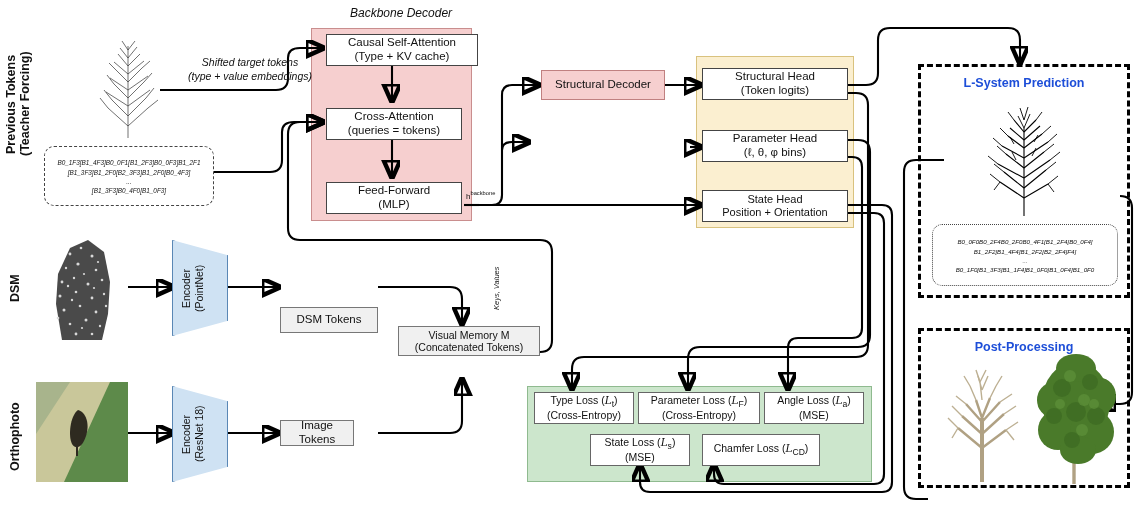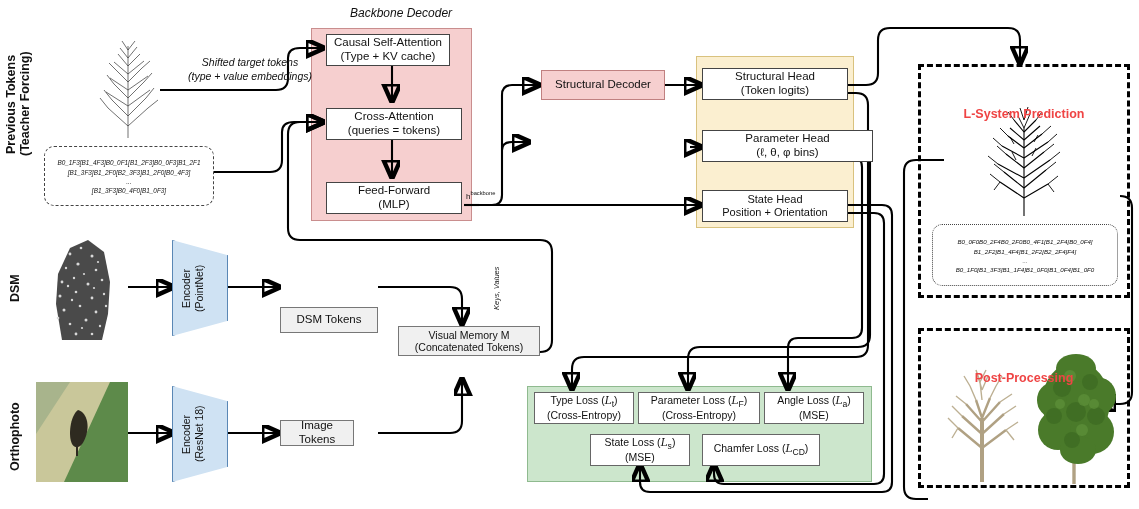--- a/index.html
+++ b/index.html
@@ -55,25 +55,24 @@
   .dashed-panel {
     position:absolute;
     border:3px dashed #000;
     background:#ffffff;
     z-index:3;
   }
   .panel-title {
     position:absolute;
     font-weight:bold;
     font-size:12.5px;
-    color:#ef4444;
+    color:#1d4ed8;
     z-index:8;
     white-space:nowrap;
     text-align:center;
-    margin-top:31px;
   }
 
   .dotted-tokens {
     position:absolute;
     border:1.6px dashed #444;
     border-radius:10px;
     background:#ffffff;
     z-index:7;
     display:flex; flex-direction:column;
     align-items:center; justify-content:center;
@@ -264,21 +263,21 @@
   <div class="dotted-tokens" style="left:44px; top:146px; width:170px; height:60px; font-size:6.4px;">
     <span>B0_1F3[B1_4F3]B0_0F1[B1_2F3]B0_0F3]B1_2F1</span>
     <span style="margin-top:3px;">[B1_3F3]B1_2F0[B2_3F3]B1_2F0[B0_4F3]</span>
     <span style="margin-top:2px;">...</span>
     <span style="margin-top:2px;">[B1_3F3]B0_4F0[B1_0F3]</span>
   </div>
 
   <div class="grp-label" style="left:350px; top:6px;">Backbone Decoder</div>
   <div class="grp grp-pink" style="left:311px; top:28px; width:161px; height:193px;"></div>
 
-  <div class="box box-white" style="left:326px; top:34px; width:124px; height:32px;">
+  <div class="box box-white" style="left:326px; top:34px; width:152px; height:32px;">
     <div>
       <span class="l1">Causal Self-Attention</span>
       <span class="l2">(Type + KV cache)</span>
     </div>
   </div>
 
   <div class="box box-white" style="left:326px; top:108px; width:136px; height:32px;">
     <div>
       <span class="l1">Cross-Attention</span>
       <span class="l2">(queries = tokens)</span>
@@ -303,21 +302,21 @@
 
   <div class="grp grp-yellow" style="left:696px; top:56px; width:158px; height:172px;"></div>
 
   <div class="box box-white" style="left:702px; top:68px; width:146px; height:32px;">
     <div>
       <span class="l1">Structural Head</span>
       <span class="l2">(Token logits)</span>
     </div>
   </div>
 
-  <div class="box box-white" style="left:702px; top:130px; width:171px; height:32px;">
+  <div class="box box-white" style="left:702px; top:130px; width:146px; height:32px;">
     <div>
       <span class="l1">Parameter Head</span>
       <span class="l2">(ℓ, θ, φ bins)</span>
     </div>
   </div>
 
   <div class="box box-white" style="left:702px; top:190px; width:146px; height:32px; font-size:11px;">
     <div>
       <span class="l1">State Head</span>
       <span class="l2">Position + Orientation</span>

